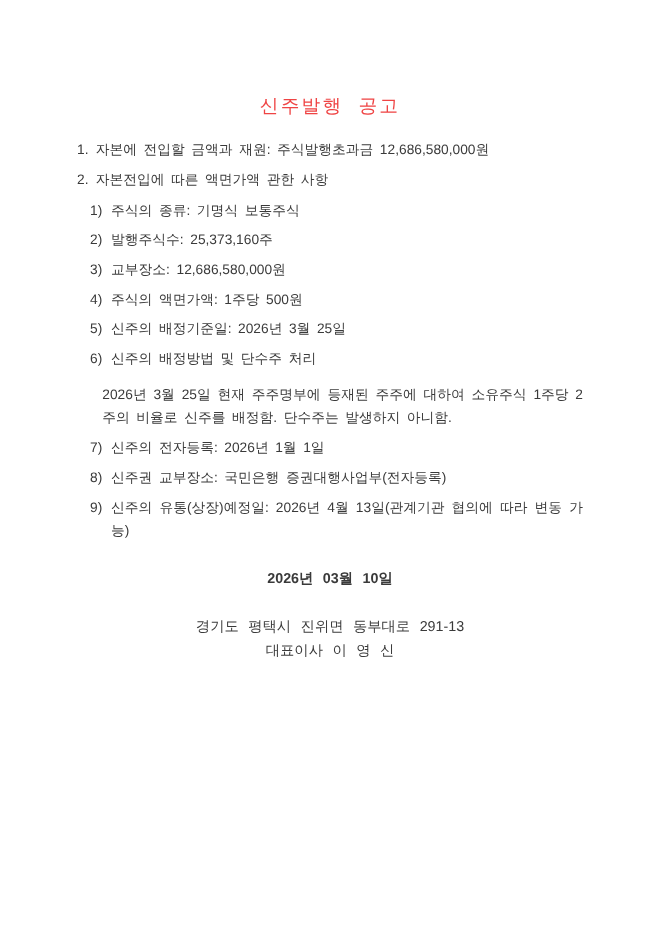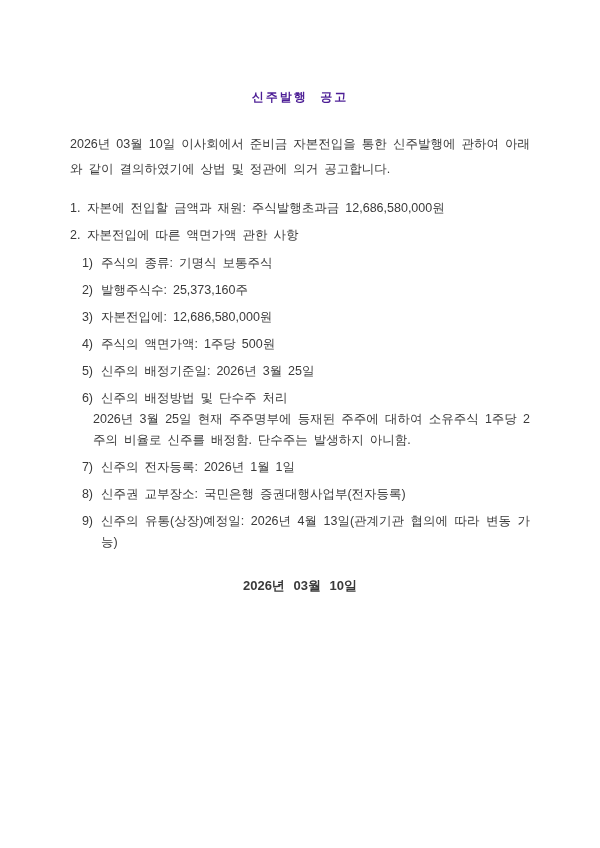--- a/index.html
+++ b/index.html
@@ -16,27 +16,27 @@
   }
   .page {
     box-sizing: border-box;
     width: 600px;
     height: 848px;
     padding: 84px 70px 0 70px;
     background: #ffffff;
   }
   .title {
     margin: 0;
-    font-size: 12px;
+    font-size: 17px;
     line-height: 26px;
-    font-weight: bold;
+    font-weight: normal;
     text-align: center;
     letter-spacing: 2px;
     word-spacing: 7px;
-    color: #4c1d95;
+    color: #ef4444;
   }
   .intro {
     margin: 22px 0 0 0;
     font-size: 12.5px;
     line-height: 25px;
     text-align: justify;
     word-break: break-all;
     word-spacing: 2.5px;
   }
   .item {
@@ -73,21 +73,21 @@
     width: 23px;
     text-align: right;
     margin-right: 8px;
   }
   .sub .stxt {
     flex: 1;
     text-align: justify;
     word-break: break-all;
   }
   .note {
-    margin: 0 0 0 23px;
+    margin: 12px 0 0 23px;
     font-size: 12.5px;
     line-height: 21px;
     text-align: justify;
     word-break: break-all;
     word-spacing: 2.5px;
   }
   .footer-line {
     margin: 0;
     text-align: center;
     font-size: 13px;
@@ -99,21 +99,20 @@
   .f-address { margin-top: 23px; }
   .f-ceo     { margin-top: 0; }
 </style>
 </head>
 <body>
 
 <div class="page">
 
   <h1 class="title">신주발행 공고</h1>
 
-  <p class="intro">2026년 03월 10일 이사회에서 준비금 자본전입을 통한 신주발행에 관하여 아래와 같이 결의하였기에 상법 및 정관에 의거 공고합니다.</p>
 
   <div class="item item-1">
     <span class="num">1.</span>
     <div class="txt">자본에 전입할 금액과 재원: 주식발행초과금 12,686,580,000원</div>
   </div>
 
   <div class="item item-2">
     <span class="num">2.</span>
     <div class="txt">자본전입에 따른 액면가액 관한 사항</div>
   </div>
@@ -125,21 +124,21 @@
       <div class="stxt">주식의 종류: 기명식 보통주식</div>
     </div>
 
     <div class="sub">
       <span class="sno">2)</span>
       <div class="stxt">발행주식수: 25,373,160주</div>
     </div>
 
     <div class="sub">
       <span class="sno">3)</span>
-      <div class="stxt">자본전입에: 12,686,580,000원</div>
+      <div class="stxt">교부장소: 12,686,580,000원</div>
     </div>
 
     <div class="sub">
       <span class="sno">4)</span>
       <div class="stxt">주식의 액면가액: 1주당 500원</div>
     </div>
 
     <div class="sub">
       <span class="sno">5)</span>
       <div class="stxt">신주의 배정기준일: 2026년 3월 25일</div>
@@ -164,14 +163,16 @@
 
     <div class="sub">
       <span class="sno">9)</span>
       <div class="stxt">신주의 유통(상장)예정일: 2026년 4월 13일(관계기관 협의에 따라 변동 가능)</div>
     </div>
 
 
   </div>
 
   <p class="footer-line f-date">2026년 03월 10일</p>
+  <p class="footer-line f-address">경기도 평택시 진위면 동부대로 291-13</p>
+  <p class="footer-line f-ceo">대표이사 이 영 신</p>
 
 </div>
 
 </body></html>

